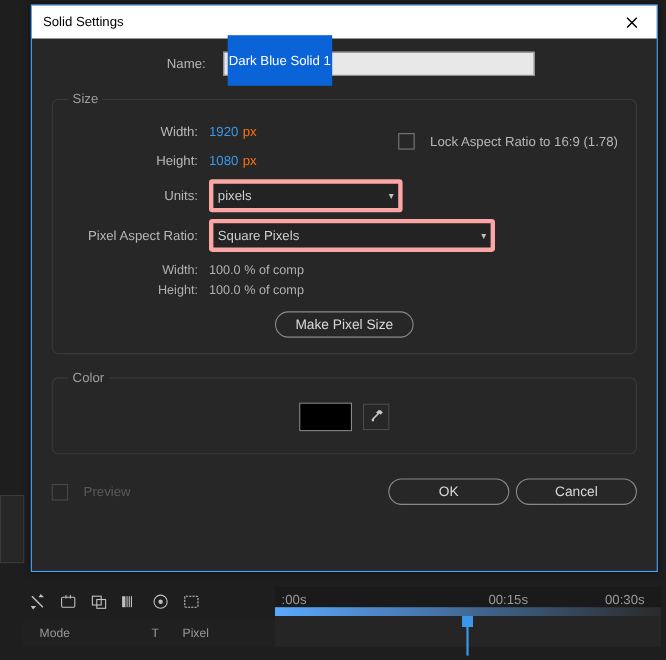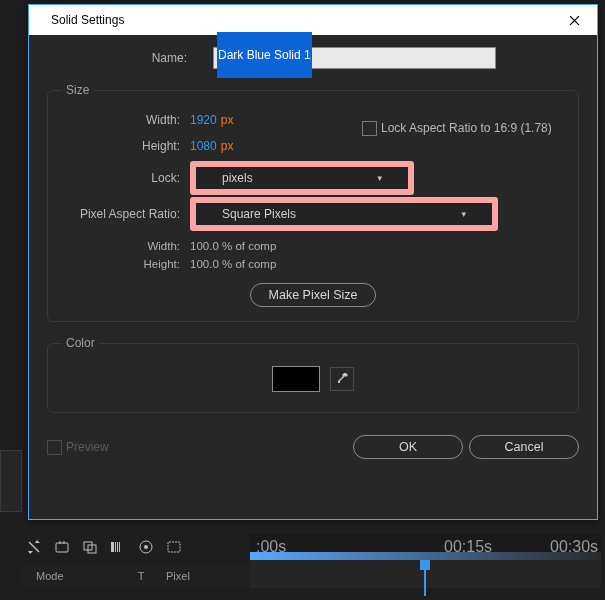--- a/index.html
+++ b/index.html
@@ -1,38 +1,38 @@
 <!DOCTYPE html>
 <html><head>
 <meta charset="utf-8">
 <style>
   html,body{margin:0;padding:0;width:605px;height:600px;background:#1c1c1c;font-family:"Segoe UI",Arial,sans-serif;font-size:12px;color:#b8b8b8;overflow:hidden;}
   .app-bg{position:absolute;inset:0;background:#1e1e1e;}
   .panel-strip{position:absolute;left:0;top:450px;width:20px;height:60px;background:#272727;border:1px solid #3a3a3a;}
   
   .dialog{position:absolute;left:28px;top:4px;width:568px;height:514px;background:#272727;border:1px solid #4aa3ff;box-shadow:0 0 6px rgba(0,0,0,.6);}
-  .titlebar{height:30px;background:#fff;color:#000;display:flex;align-items:center;justify-content:space-between;padding:0 8px 0 22px;font-size:12px;}
+  .titlebar{height:30px;background:#fff;color:#000;display:flex;align-items:center;justify-content:space-between;padding:0 8px 0 10px;font-size:12px;}
   .titlebar .close{width:30px;height:30px;display:flex;align-items:center;justify-content:center;font-size:14px;color:#000;cursor:pointer;}
   .close svg{width:11px;height:11px;}
   .body{padding:12px 18px 0 18px;}
   .row{display:flex;align-items:center;margin-bottom:14px;}
-  .row .lbl{width:140px;text-align:right;padding-right:26px;color:#b8b8b8;}
+  .row .lbl{width:140px;text-align:right;padding-right:16px;color:#b8b8b8;}
   .name-input{flex:0 0 275px;height:20px;background:#e8e8e8;border:1px solid #8a8a8a;color:#000;font-size:12px;padding:0 3px;}
   .name-input .sel{background:#0a64d8;color:#fff;padding:16px 1px;}
   fieldset{border:1px solid #3a3a3a;border-radius:6px;margin:0 0 14px 0;padding:10px 14px 14px 14px;}
   legend{color:#9e9e9e;padding:0 4px;font-size:12px;}
   .field-row{display:flex;align-items:center;height:26px;}
   .field-row .flbl{width:118px;text-align:right;padding-right:10px;color:#b8b8b8;}
   .num{color:#3b97e8;margin-right:4px;cursor:ew-resize;}
   .unit{color:#f97316;}
-  .select{display:flex;align-items:center;justify-content:space-between;height:22px;background:#232323;border:6px solid #fca5a5;border-radius:3px;padding:0 26px;color:#d0d0d0;cursor:pointer;}
+  .select{display:flex;align-items:center;justify-content:space-between;height:22px;background:#232323;border:4px solid #fca5a5;border-radius:3px;padding:0 4px;color:#d0d0d0;cursor:pointer;}
   .select .chev{font-size:9px;color:#c0c0c0;}
   .units-sel{width:160px;}
   .par-sel{width:244px;}
-  .check{display:flex;align-items:flex-start;gap:4px;cursor:pointer;}
+  .check{display:flex;align-items:center;gap:14px;cursor:pointer;}
   .checkbox{width:13px;height:13px;border:1px solid #7a7a7a;background:#272727;}
   .checkbox.disabled{border-color:#4a4a4a;}
   .ro-row{display:flex;align-items:center;height:18px;font-size:11.5px;color:#b0b0b0;}
   .ro-row .flbl{width:118px;text-align:right;padding-right:10px;}
   .btn{height:24px;border:1px solid #8a8a8a;border-radius:12px;background:transparent;color:#d8d8d8;padding:0 18px;display:inline-flex;align-items:center;justify-content:center;cursor:pointer;font-size:12.5px;}
   .make-comp{display:flex;justify-content:center;margin-top:10px;}
   .color-row{display:flex;align-items:center;justify-content:center;gap:10px;height:38px;}
   .swatch{width:46px;height:24px;background:#000;border:1px solid #8a8a8a;cursor:pointer;}
   .eyedrop{width:22px;height:22px;border:1px solid #4a4a4a;display:flex;align-items:center;justify-content:center;cursor:pointer;}
   .footer{display:flex;align-items:center;justify-content:space-between;margin-top:22px;}
@@ -41,21 +41,21 @@
   .footer .btn{width:110px;}
   
   .tl-toolbar{position:absolute;left:20px;top:534px;width:230px;height:26px;display:flex;align-items:center;gap:12px;padding-left:6px;}
   .tl-toolbar .ico{width:16px;height:16px;color:#b8b8b8;display:flex;align-items:center;justify-content:center;cursor:pointer;}
   .tl-cols{position:absolute;left:20px;top:564px;width:230px;height:24px;background:#202020;display:flex;align-items:center;color:#9a9a9a;font-size:11px;}
   .tl-cols .c1{padding-left:16px;width:80px;}
   .tl-cols .c2{width:50px;text-align:center;}
   .tl-cols .c3{width:60px;}
   .tl-ruler{position:absolute;left:250px;top:534px;right:4px;height:26px;background:#1a1a1a;}
   .tl-ruler .ticks{position:absolute;inset:0;}
-  .tick{position:absolute;top:4px;font-size:16px;color:#9a9a9a;}
+  .tick{position:absolute;top:4px;font-size:12px;color:#9a9a9a;}
   .grad{position:absolute;left:0;bottom:0;right:0;height:8px;background:linear-gradient(to right,#5aa8ff, #2a2a2a);}
   .tl-track{position:absolute;left:250px;top:560px;right:4px;height:28px;background:#252525;}
   .playhead{position:absolute;top:0;width:10px;height:100%;}
   .playhead .head{width:10px;height:10px;background:#3b97e8;}
   .playhead .line{position:absolute;left:4px;top:10px;width:2px;height:26px;background:#3b97e8;}
   .size-right{position:absolute;left:300px; top:0;}
   .size-grid{position:relative;}
 </style>
 </head>
 <body>
@@ -90,21 +90,21 @@
           <span class="num">1080</span>
           <span class="unit">px</span>
         </div>
         <div class="size-right" style="top:14px;">
           <label class="check">
             <span class="checkbox"></span>
             <span>Lock Aspect Ratio to 16:9 (1.78)</span>
           </label>
         </div>
         <div class="field-row" style="margin-top:6px;">
-          <div class="flbl">Lock:</div>
+          <div class="flbl">Units:</div>
           <div class="select units-sel">
             <span>pixels</span>
             <span class="chev">▾</span>
           </div>
         </div>
         <div class="field-row" style="margin-top:10px;">
           <div class="flbl">Pixel Aspect Ratio:</div>
           <div class="select par-sel">
             <span>Square Pixels</span>
             <span class="chev">▾</span>

